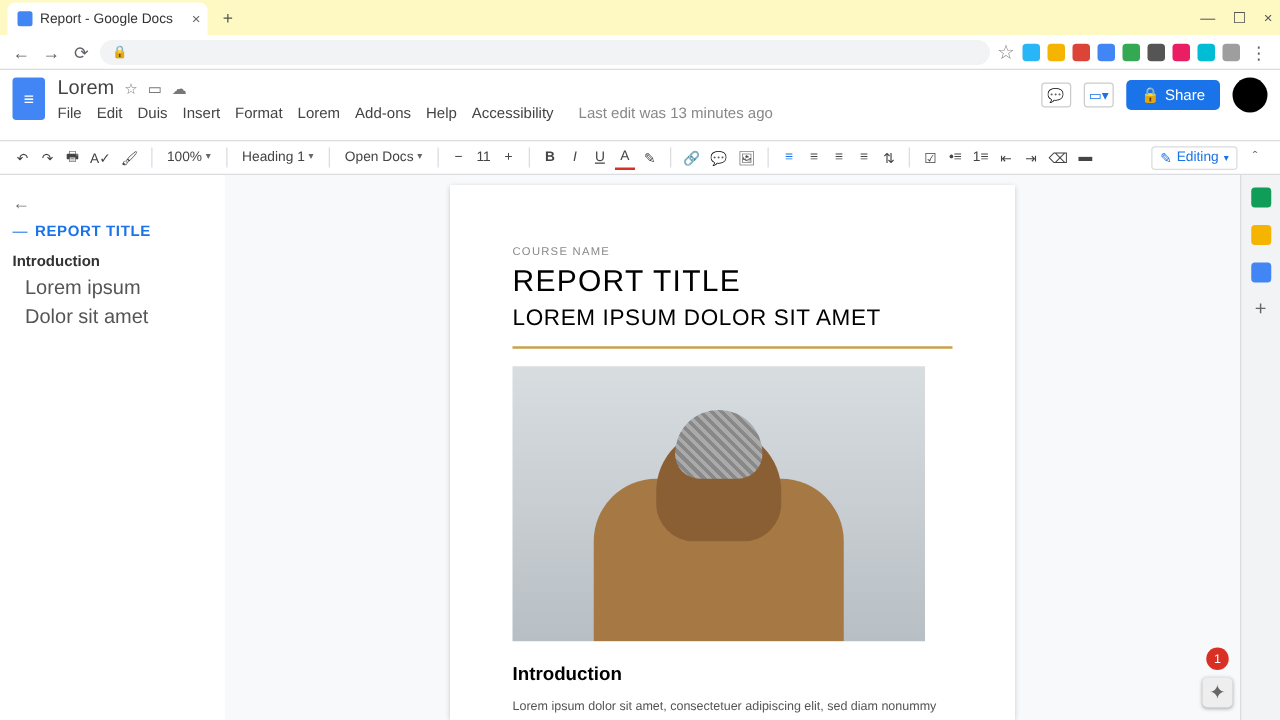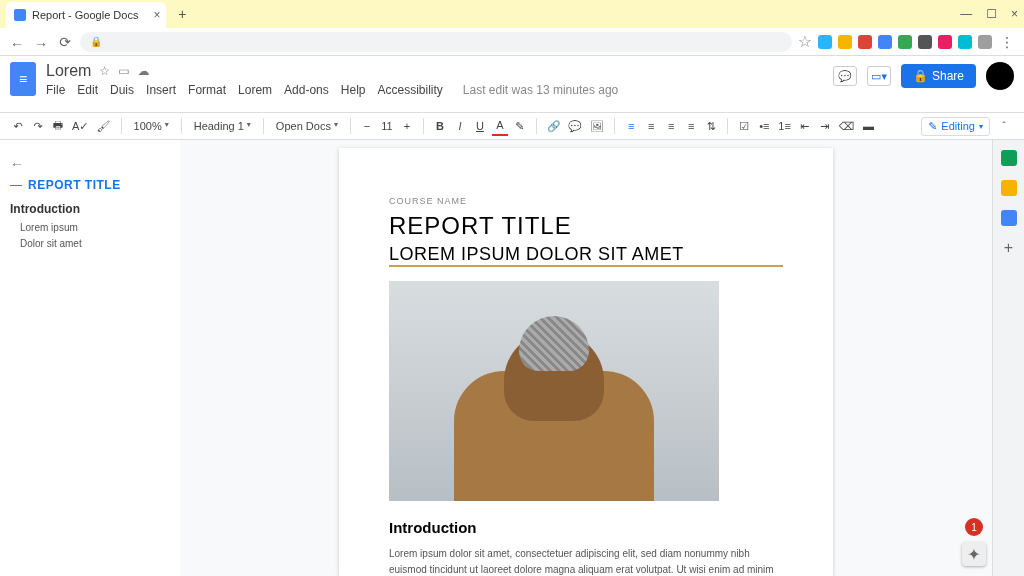--- a/index.html
+++ b/index.html
@@ -33,26 +33,26 @@
 .tb-btn{min-width:16px;height:20px;display:flex;align-items:center;justify-content:center;padding:0 2px;cursor:pointer}
 .tb-dd{display:flex;align-items:flex-start;gap:3px;padding:0 4px}
 .tb-dd::after{content:"▾";font-size:8px;color:#666}
 .mode-pill{margin-left:auto;display:flex;align-items:center;gap:4px;font-size:11px;color:#1a73e8;border:1px solid #dadce0;padding:2px 6px;border-radius:3px}
 .chev{width:20px;text-align:center;color:#666}
 .workspace{display:flex;height:436px;background:#f8f9fa;position:relative}
 .outline{width:180px;background:#fff;padding:14px 10px;font-size:12px}
 .outline-back{color:#777;font-size:14px;margin-bottom:8px}
 .ol-title{color:#1a73e8;font-weight:bold;font-size:12px;letter-spacing:.5px;margin-bottom:10px}
 .ol-h1{color:#333;font-weight:bold;margin-bottom:6px;font-size:12px}
-.ol-h2{color:#555;margin-left:10px;margin-bottom:5px;font-size:10px}
+.ol-h2{color:#555;margin-left:10px;margin-bottom:5px;font-size:16px}
 .canvas{flex:1;display:flex;justify-content:center;overflow:hidden;padding-top:8px}
-.page{width:494px;background:#fff;box-shadow:0 1px 4px rgba(0,0,0,.2);padding:48px 50px}
+.page{width:452px;background:#fff;box-shadow:0 1px 4px rgba(0,0,0,.2);padding:48px 50px}
 .course{font-size:9px;letter-spacing:1px;color:#888;margin-bottom:6px;text-transform:uppercase}
 .rtitle{font-family:'Arial Black',sans-serif;font-size:24px;letter-spacing:1px;margin-bottom:4px}
-.rsub{font-size:18px;letter-spacing:.5px;font-weight:300;}
+.rsub{font-size:18px;letter-spacing:.5px;font-weight:300;margin-bottom:12px}
 .hr{height:2px;background:#c9a24a;margin-bottom:14px}
 .hero{width:330px;height:220px;background:linear-gradient(#d8dde0,#b8bfc4);position:relative;overflow:hidden;margin-bottom:18px}
 .person{position:absolute;bottom:0;left:50%;transform:translateX(-50%);width:200px;height:180px}
 .jacket{position:absolute;bottom:0;width:200px;height:130px;background:#a67843;border-radius:50px 50px 0 0}
 .hood{position:absolute;bottom:80px;left:50%;transform:translateX(-50%);width:100px;height:90px;background:#8a5f33;border-radius:50px 50px 30px 30px}
 .beanie{position:absolute;bottom:130px;left:50%;transform:translateX(-50%);width:70px;height:55px;background:repeating-linear-gradient(45deg,#aaa,#aaa 3px,#888 3px,#888 6px);border-radius:35px 35px 20px 20px}
 .intro-h{font-size:15px;font-weight:bold;margin-bottom:10px}
 .intro-p{font-size:10px;line-height:1.6;color:#555}
 .side-panel{width:32px;background:#f1f3f4;border-left:1px solid #dadce0;display:flex;flex-direction:column;align-items:center;padding-top:10px;gap:14px}
 .side-panel span{width:16px;height:16px;border-radius:3px}

